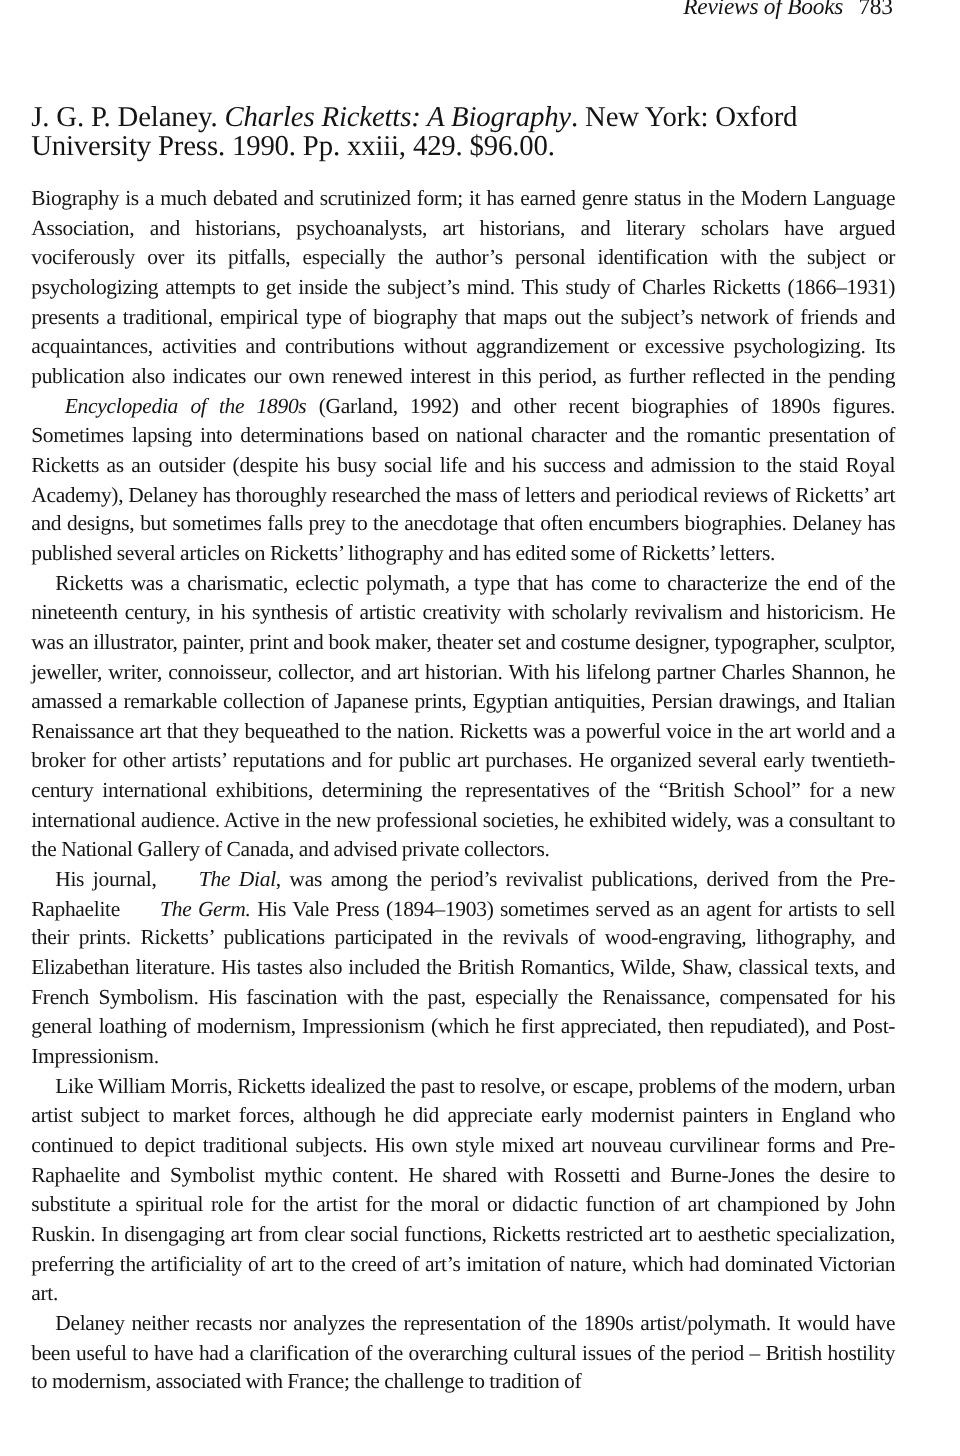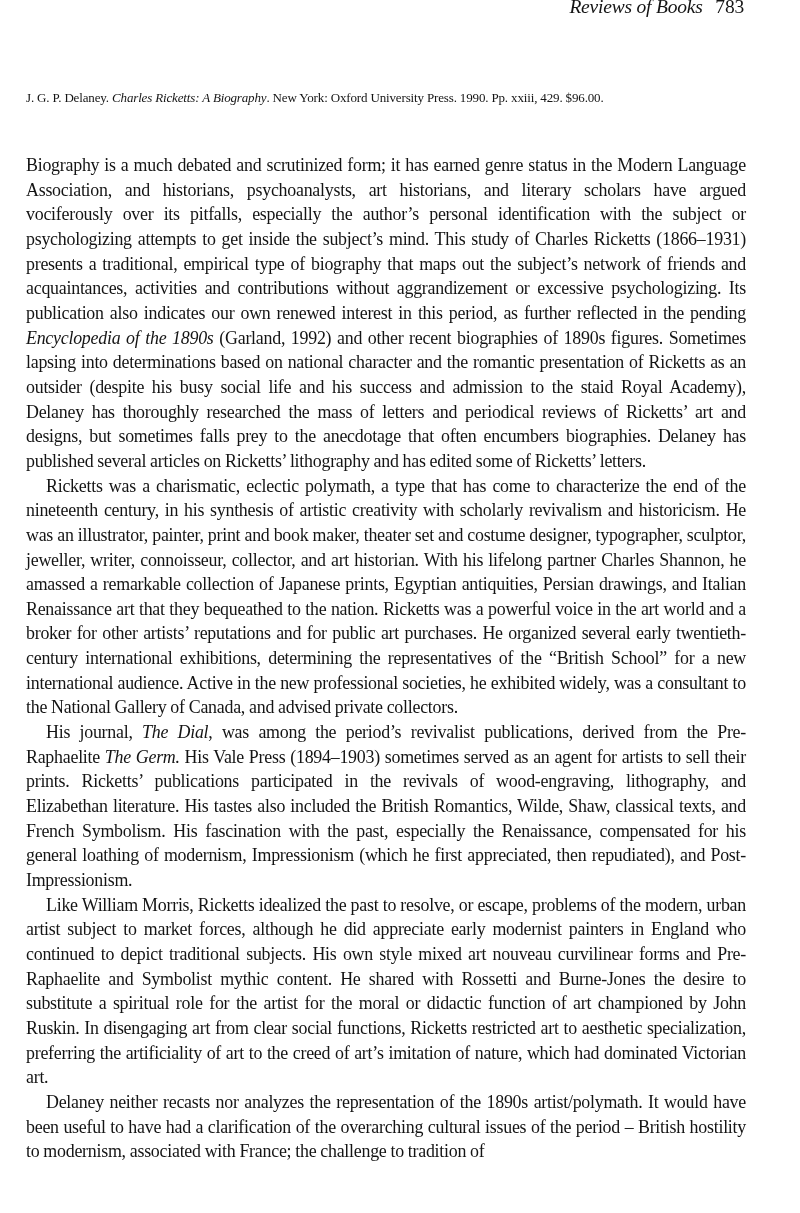--- a/index.html
+++ b/index.html
@@ -26,21 +26,21 @@
   }
   .running-head .page-num {
     font-style: normal;
     margin-left: 8px;
   }
   .citation {
     position: absolute;
     top: 86px;
     left: 26px;
     width: 720px;
-    font-size: 13px;
+    font-size: 24px;
     line-height: 24px;
     letter-spacing: -0.15px;
   }
   .citation .title {
     font-style: italic;
   }
   .review-body {
     position: absolute;
     top: 153px;
     left: 26px;
@@ -52,20 +52,21 @@
   }
   .review-body p {
     margin: 0;
     text-align: justify;
     text-align-last: left;
   }
   .review-body p.indent {
     text-indent: 20px;
   }
   .review-body i {
+    margin-left: 28px;
   }
 </style>
 </head>
 <body>
 
 <header class="running-head">
   <span>Reviews of Books</span>
   <span class="page-num">783</span>
 </header>
 

